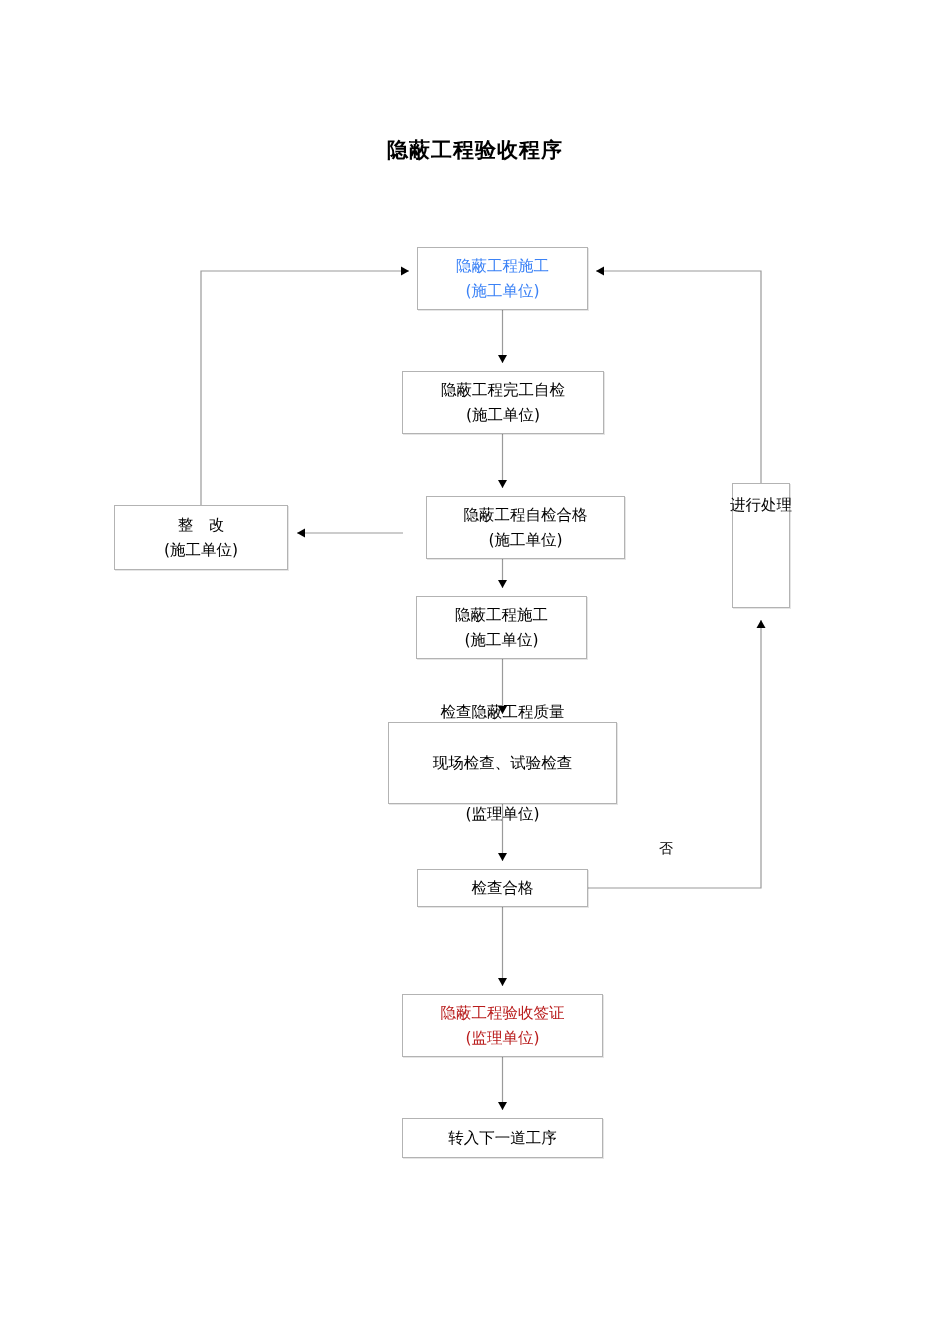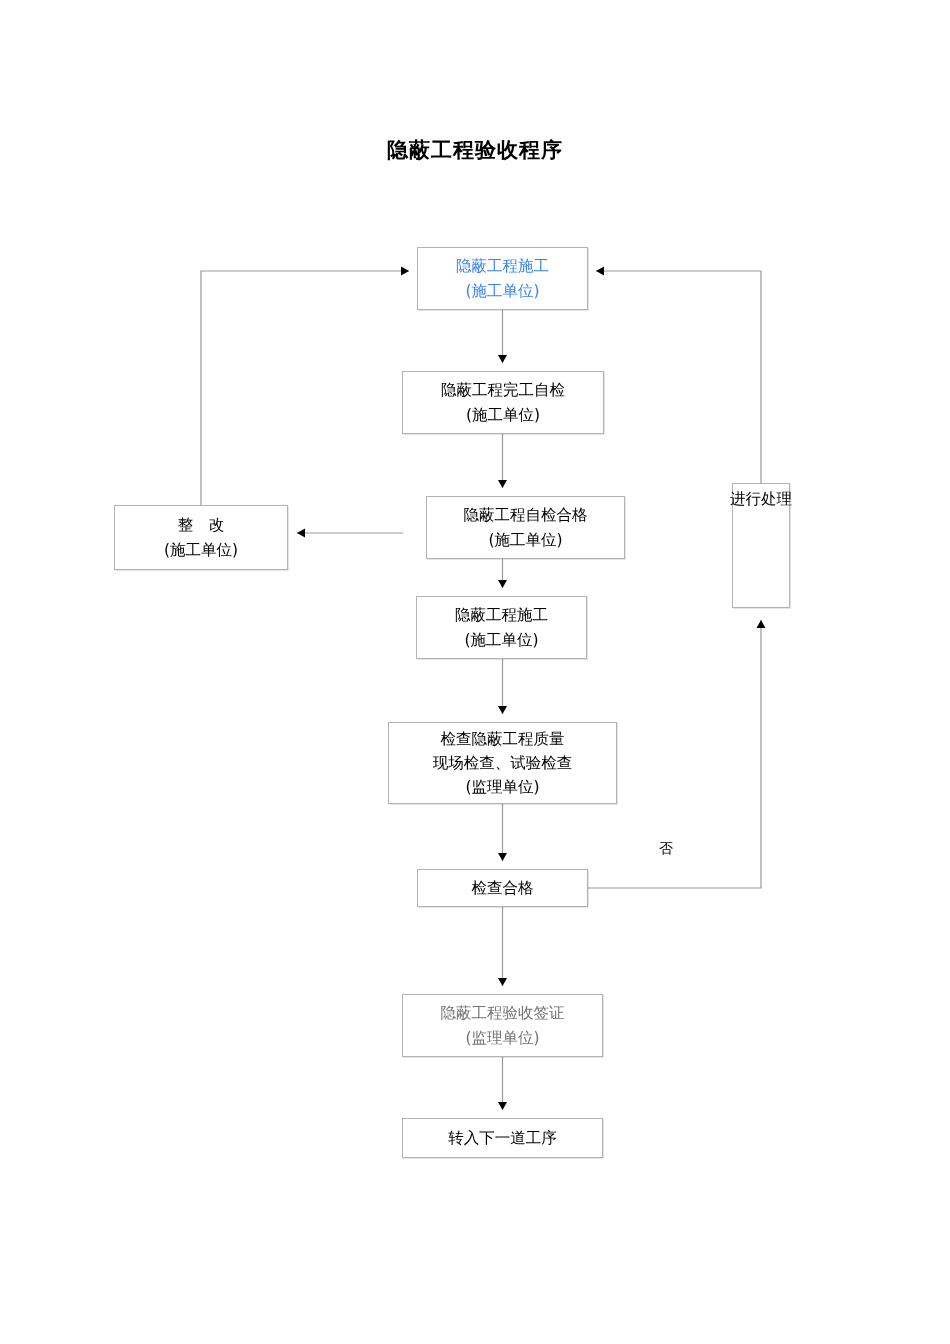--- a/index.html
+++ b/index.html
@@ -50,21 +50,21 @@
     text-align: center;
     display: flex;
     flex-direction: column;
     align-items: center;
     justify-content: center;
     box-shadow: 1px 1px 0 0 rgba(0,0,0,0.10);
   }
   .node .ln { display: block; white-space: pre; }
   .node.top-text {
     justify-content: flex-start;
-    padding-top: 3px;
+    padding-top: 9px;
   }
   .edge-label {
     position: absolute;
     font-size: 14px;
     color: #000000;
     white-space: pre;
   }
 </style>
 </head>
 <body style="background: rgb(255, 255, 255);">
@@ -133,35 +133,35 @@
   <div class="node" style="left: 114px; top: 505px; width: 174px; height: 65px; border-color: rgb(179, 179, 179); color: rgb(0, 0, 0);">
     <span class="ln">整　改</span>
     <span class="ln">(施工单位)</span>
   </div>
 
   <div class="node" style="left: 416px; top: 596px; width: 171px; height: 63px; border-color: rgb(179, 179, 179); color: rgb(0, 0, 0);">
     <span class="ln">隐蔽工程施工</span>
     <span class="ln">(施工单位)</span>
   </div>
 
-  <div class="node" style="left: 388px; top: 722px; width: 229px; height: 82px; border-color: rgb(179, 179, 179); color: rgb(0, 0, 0);">
+  <div class="node" style="left: 388px; top: 722px; width: 229px; height: 82px; border-color: rgb(179, 179, 179); color: rgb(0, 0, 0); gap: 27px;">
     <span class="ln">检查隐蔽工程质量</span>
     <span class="ln">现场检查、试验检查</span>
     <span class="ln">(监理单位)</span>
   </div>
 
   <div class="node" style="left: 417px; top: 869px; width: 171px; height: 38px; border-color: rgb(179, 179, 179); color: rgb(0, 0, 0);">
     <span class="ln">检查合格</span>
   </div>
 
   <div class="node top-text" style="left: 732px; top: 483px; width: 58px; height: 125px; border-color: rgb(179, 179, 179); color: rgb(0, 0, 0);">
     <span class="ln">进行处理</span>
   </div>
 
-  <div class="node" style="left: 402px; top: 994px; width: 201px; height: 63px; border-color: rgb(179, 179, 179); color: #737373;">
+  <div class="node" style="left: 402px; top: 994px; width: 201px; height: 63px; border-color: rgb(179, 179, 179); color: #b91c1c;">
     <span class="ln">隐蔽工程验收签证</span>
     <span class="ln">(监理单位)</span>
   </div>
 
   <div class="node" style="left: 402px; top: 1118px; width: 201px; height: 40px; border-color: rgb(179, 179, 179); color: rgb(0, 0, 0);">
     <span class="ln">转入下一道工序</span>
   </div>
 
   <div class="edge-label" style="left: 659px; top: 840px;">否</div>
 

